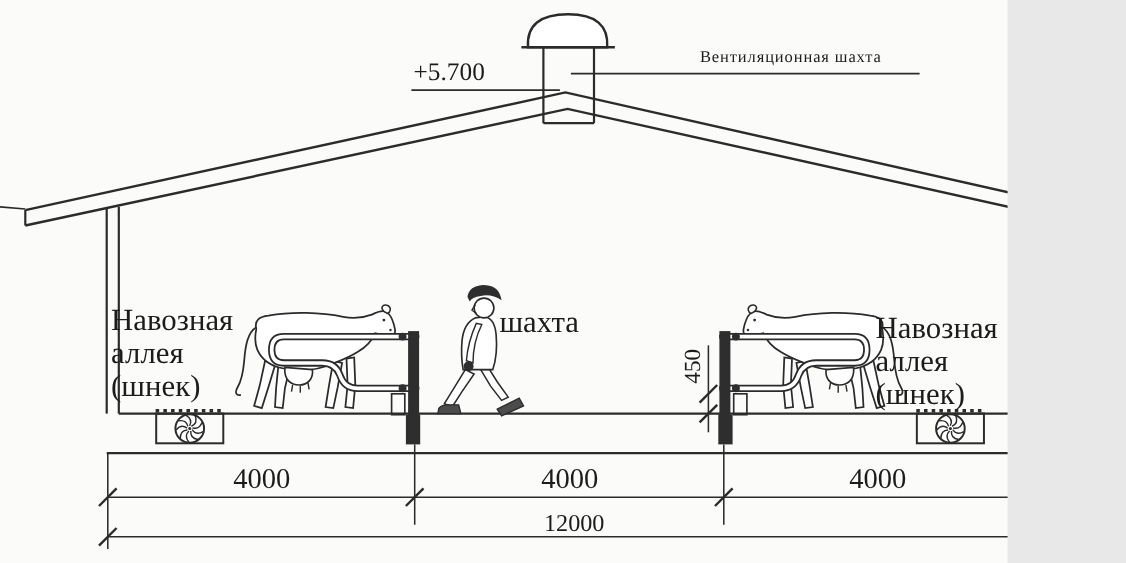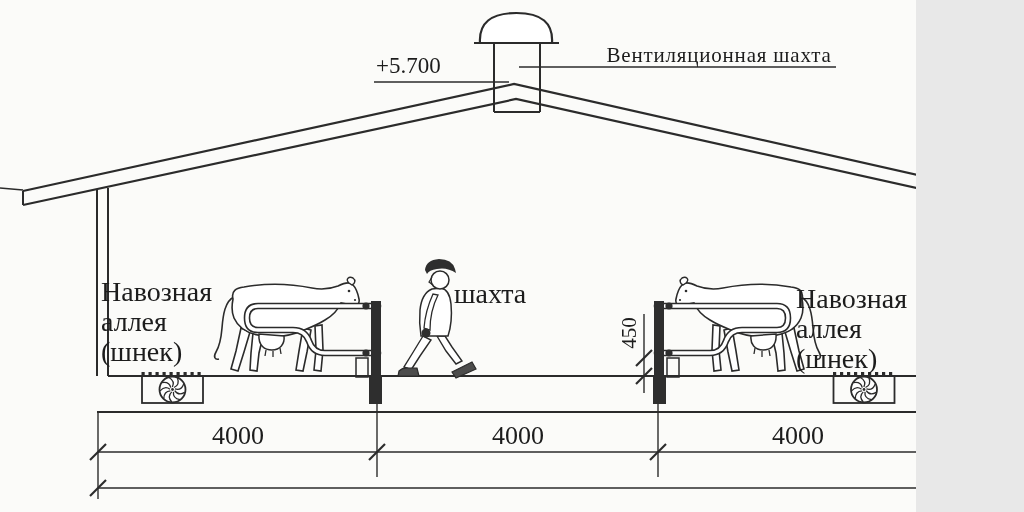--- a/index.html
+++ b/index.html
@@ -13,21 +13,21 @@
   
   .s  {stroke:var(--line,#2b2b2b);fill:none;}
   .sf {stroke:var(--line,#2b2b2b);fill:#ffffff;}
   .dk {fill:var(--post,#2e2e2e);stroke:none;}
   .dks{fill:#4c4c4c;stroke:var(--line,#2b2b2b);stroke-width:1.2;}
   .tube-out{stroke:var(--line,#2b2b2b);stroke-width:6.6;fill:none;stroke-linecap:round;}
   .tube-in {stroke:#ffffff;stroke-width:3.4;fill:none;stroke-linecap:round;}
   
   .lbl{position:absolute;line-height:1.2;white-space:nowrap;}
   .lbl-elevation{left:376px;top:52px;font-size:23px;}
-  .lbl-vent{left:598px;top:43px;width:242px;text-align:center;font-size:21px;letter-spacing:.8px;}
+  .lbl-vent{left:598px;top:43px;width:242px;text-align:center;font-size:15px;letter-spacing:.8px;}
   .lbl-block{line-height:30px;font-size:28px;}
   .lbl-manure-left{left:101px;top:277px;width:124px;}
   .lbl-manure-right{left:796px;top:284px;width:124px;}
   .lbl-feed{left:454px;top:279px;width:132px;}
   .lbl-450{left:606px;top:322px;width:44px;height:22px;text-align:center;font-size:21px;
            transform:rotate(-90deg);transform-origin:center center;}
   .lbl-dim{position:absolute;width:84px;text-align:center;font-size:26px;top:421px;}
   .lbl-dim.d1{left:196px;} .lbl-dim.d2{left:476px;} .lbl-dim.d3{left:756px;}
   .lbl-total{position:absolute;left:477px;top:463px;width:90px;text-align:center;font-size:22px;}
   .lbl-block span{display:block;}
@@ -197,13 +197,14 @@
     <span>Навозная</span>
     <span>аллея</span>
     <span>(шнек)</span>
   </div>
 
   <div class="lbl lbl-450">450</div>
 
   <div class="lbl-dim d1">4000</div>
   <div class="lbl-dim d2">4000</div>
   <div class="lbl-dim d3">4000</div>
+  <div class="lbl-total">12000</div>
 </div>
 
 </body></html>

